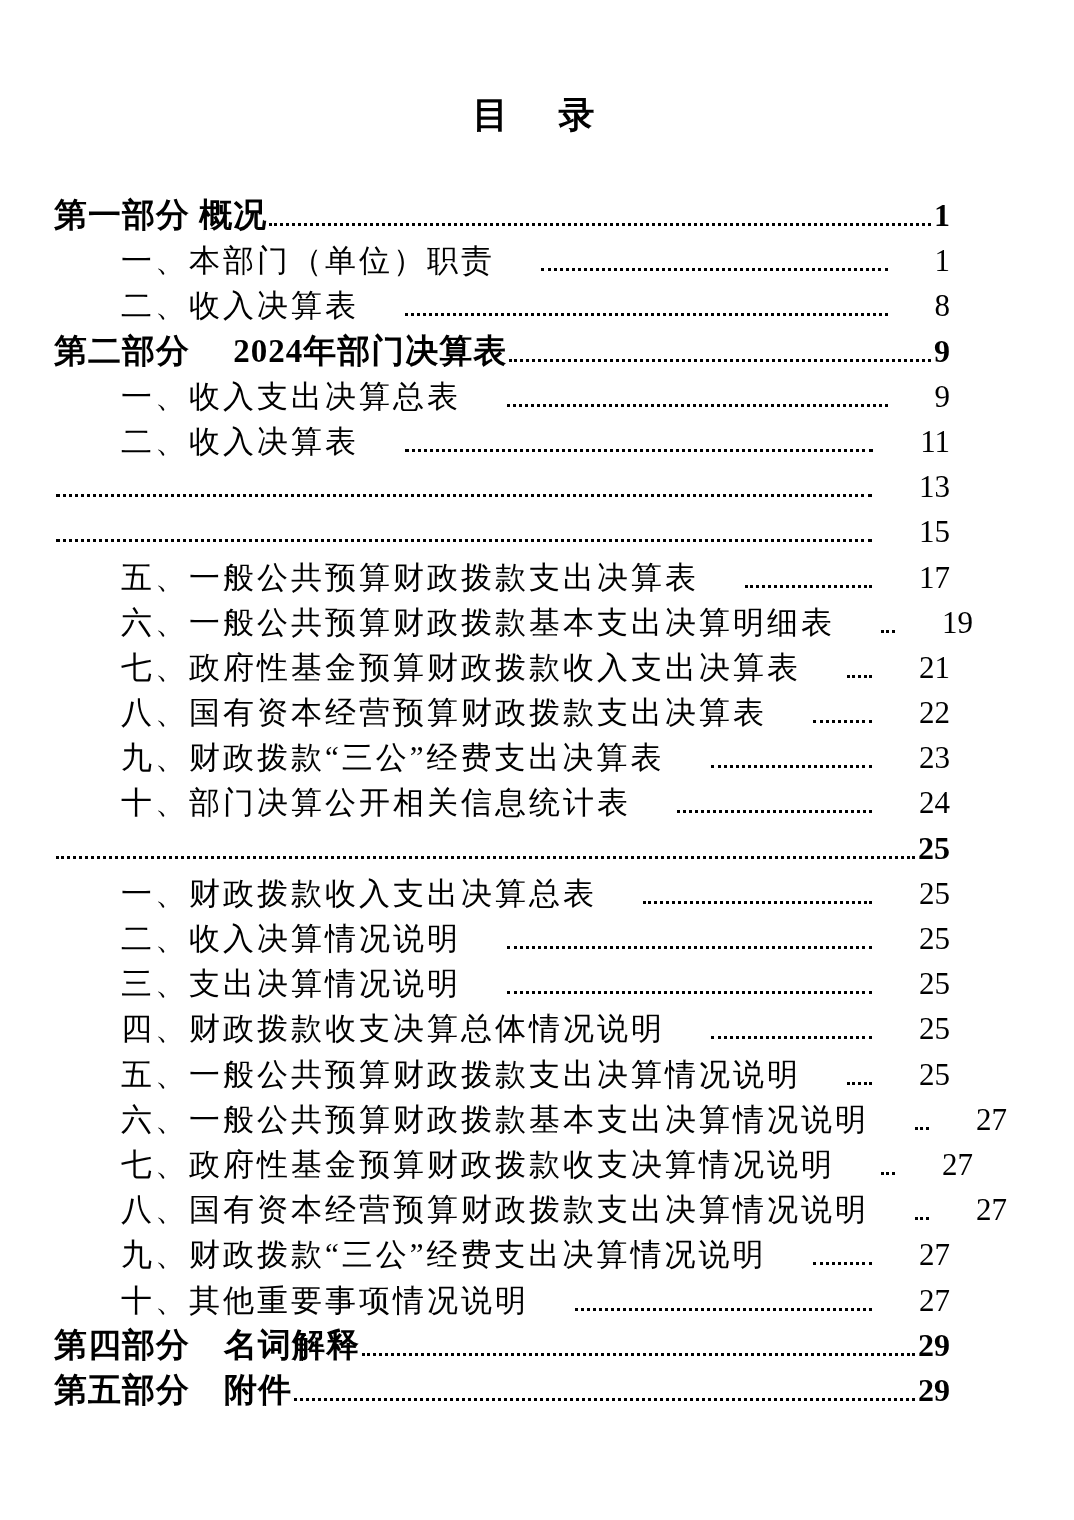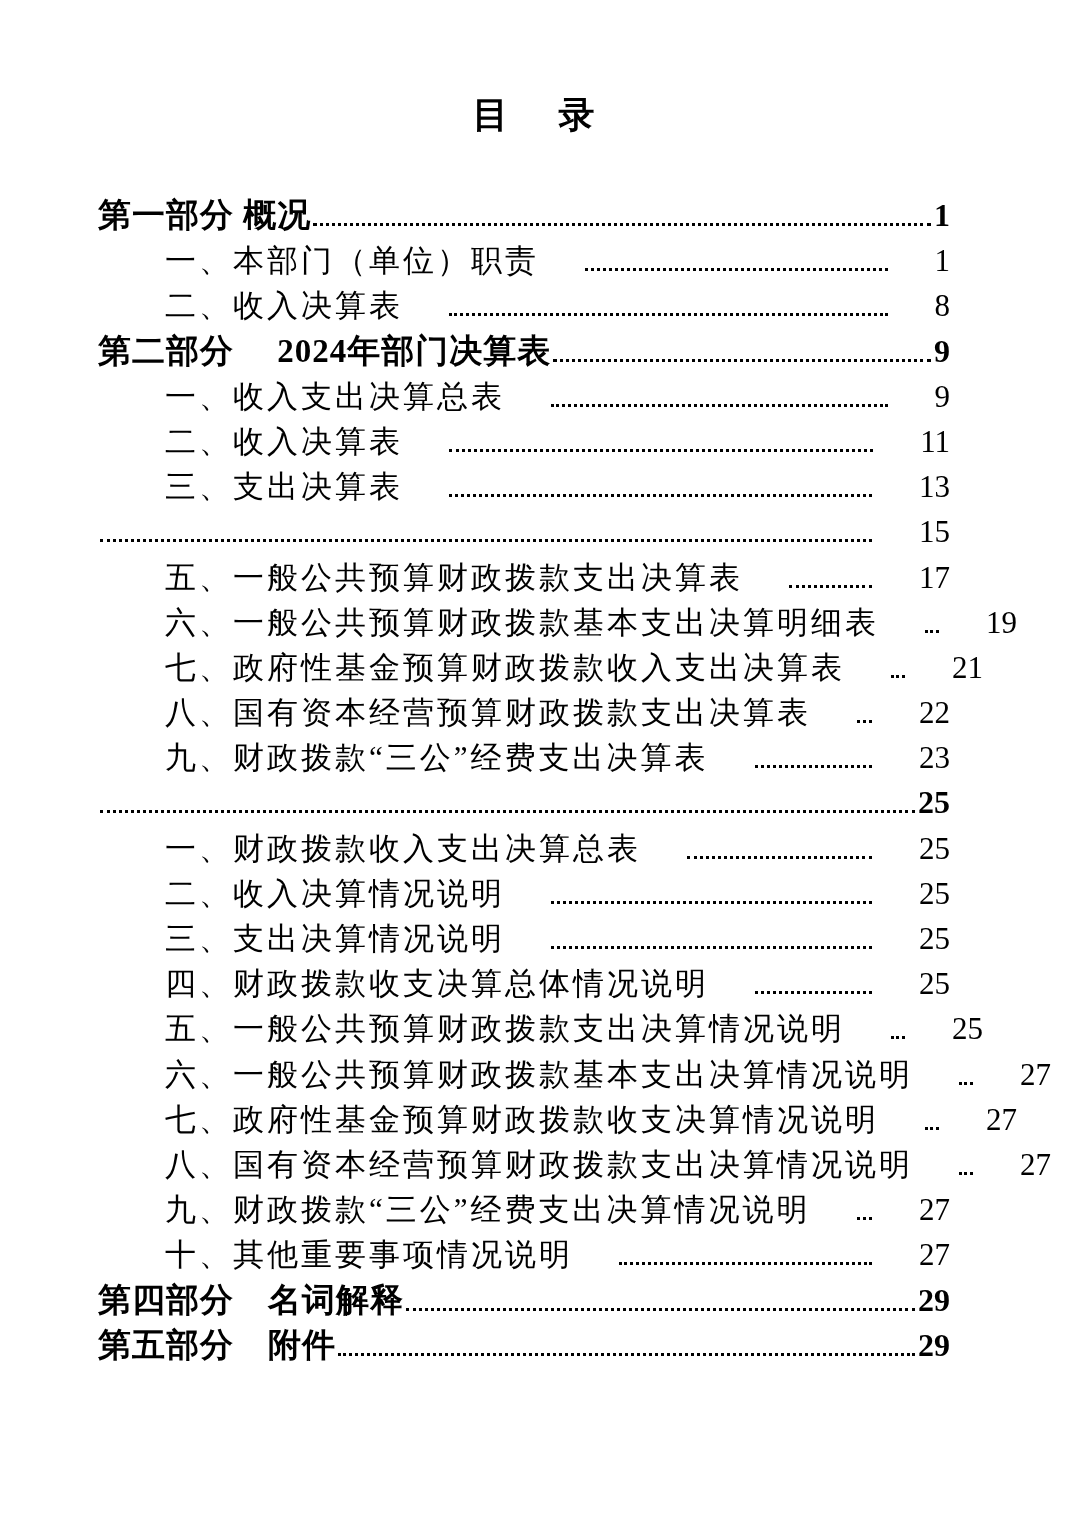--- a/index.html
+++ b/index.html
@@ -26,21 +26,21 @@
     height: 45px;
     line-height: 45px;
     text-align: center;
     font-size: 36px;
     font-weight: bold;
     letter-spacing: 7px;
     white-space: pre;
   }
   .toc-list {
     margin-top: 55px;
-    padding-left: 98px;
+    padding-left: 54px;
     padding-right: 124px;
     text-align: right;
   }
   .toc-row {
     display: flex;
     align-items: baseline;
     height: 45.2px;
     line-height: 45.2px;
     white-space: pre;
   }
@@ -90,27 +90,28 @@
 <div class="doc-page">
   <h1 class="doc-title">目　录</h1>
 
   <div class="toc-list">
       <div class="toc-row l1"><span class="label">第一部分 概况</span><span class="dots"></span><span class="page-num">1</span></div>
       <div class="toc-row l2"><span class="label">一、本部门（单位）职责</span><span class="dots"></span><span class="page-num">1</span></div>
       <div class="toc-row l2"><span class="label">二、收入决算表</span><span class="dots"></span><span class="page-num">8</span></div>
       <div class="toc-row l1"><span class="label">第二部分　 2024年部门决算表</span><span class="dots"></span><span class="page-num">9</span></div>
       <div class="toc-row l2"><span class="label">一、收入支出决算总表</span><span class="dots"></span><span class="page-num">9</span></div>
       <div class="toc-row l2"><span class="label">二、收入决算表</span><span class="dots"></span><span class="page-num">11</span></div>
-      <div class="toc-row l2"><span class="label">三、支出决算表</span><span class="dots"></span><span class="page-num">13</span></div>
+      <div class="toc-row l2"><span class="dots"></span><span class="page-num">13</span></div>
       <div class="toc-row l2"><span class="dots"></span><span class="page-num">15</span></div>
       <div class="toc-row l2"><span class="label">五、一般公共预算财政拨款支出决算表</span><span class="dots"></span><span class="page-num">17</span></div>
       <div class="toc-row l2"><span class="label">六、一般公共预算财政拨款基本支出决算明细表</span><span class="dots"></span><span class="page-num">19</span></div>
       <div class="toc-row l2"><span class="label">七、政府性基金预算财政拨款收入支出决算表</span><span class="dots"></span><span class="page-num">21</span></div>
       <div class="toc-row l2"><span class="label">八、国有资本经营预算财政拨款支出决算表</span><span class="dots"></span><span class="page-num">22</span></div>
       <div class="toc-row l2"><span class="label">九、财政拨款“三公”经费支出决算表</span><span class="dots"></span><span class="page-num">23</span></div>
+      <div class="toc-row l2"><span class="label">十、部门决算公开相关信息统计表</span><span class="dots"></span><span class="page-num">24</span></div>
       <div class="toc-row l1"><span class="dots"></span><span class="page-num">25</span></div>
       <div class="toc-row l2"><span class="label">一、财政拨款收入支出决算总表</span><span class="dots"></span><span class="page-num">25</span></div>
       <div class="toc-row l2"><span class="label">二、收入决算情况说明</span><span class="dots"></span><span class="page-num">25</span></div>
       <div class="toc-row l2"><span class="label">三、支出决算情况说明</span><span class="dots"></span><span class="page-num">25</span></div>
       <div class="toc-row l2"><span class="label">四、财政拨款收支决算总体情况说明</span><span class="dots"></span><span class="page-num">25</span></div>
       <div class="toc-row l2"><span class="label">五、一般公共预算财政拨款支出决算情况说明</span><span class="dots"></span><span class="page-num">25</span></div>
       <div class="toc-row l2"><span class="label">六、一般公共预算财政拨款基本支出决算情况说明</span><span class="dots"></span><span class="page-num">27</span></div>
       <div class="toc-row l2"><span class="label">七、政府性基金预算财政拨款收支决算情况说明</span><span class="dots"></span><span class="page-num">27</span></div>
       <div class="toc-row l2"><span class="label">八、国有资本经营预算财政拨款支出决算情况说明</span><span class="dots"></span><span class="page-num">27</span></div>
       <div class="toc-row l2"><span class="label">九、财政拨款“三公”经费支出决算情况说明</span><span class="dots"></span><span class="page-num">27</span></div>

